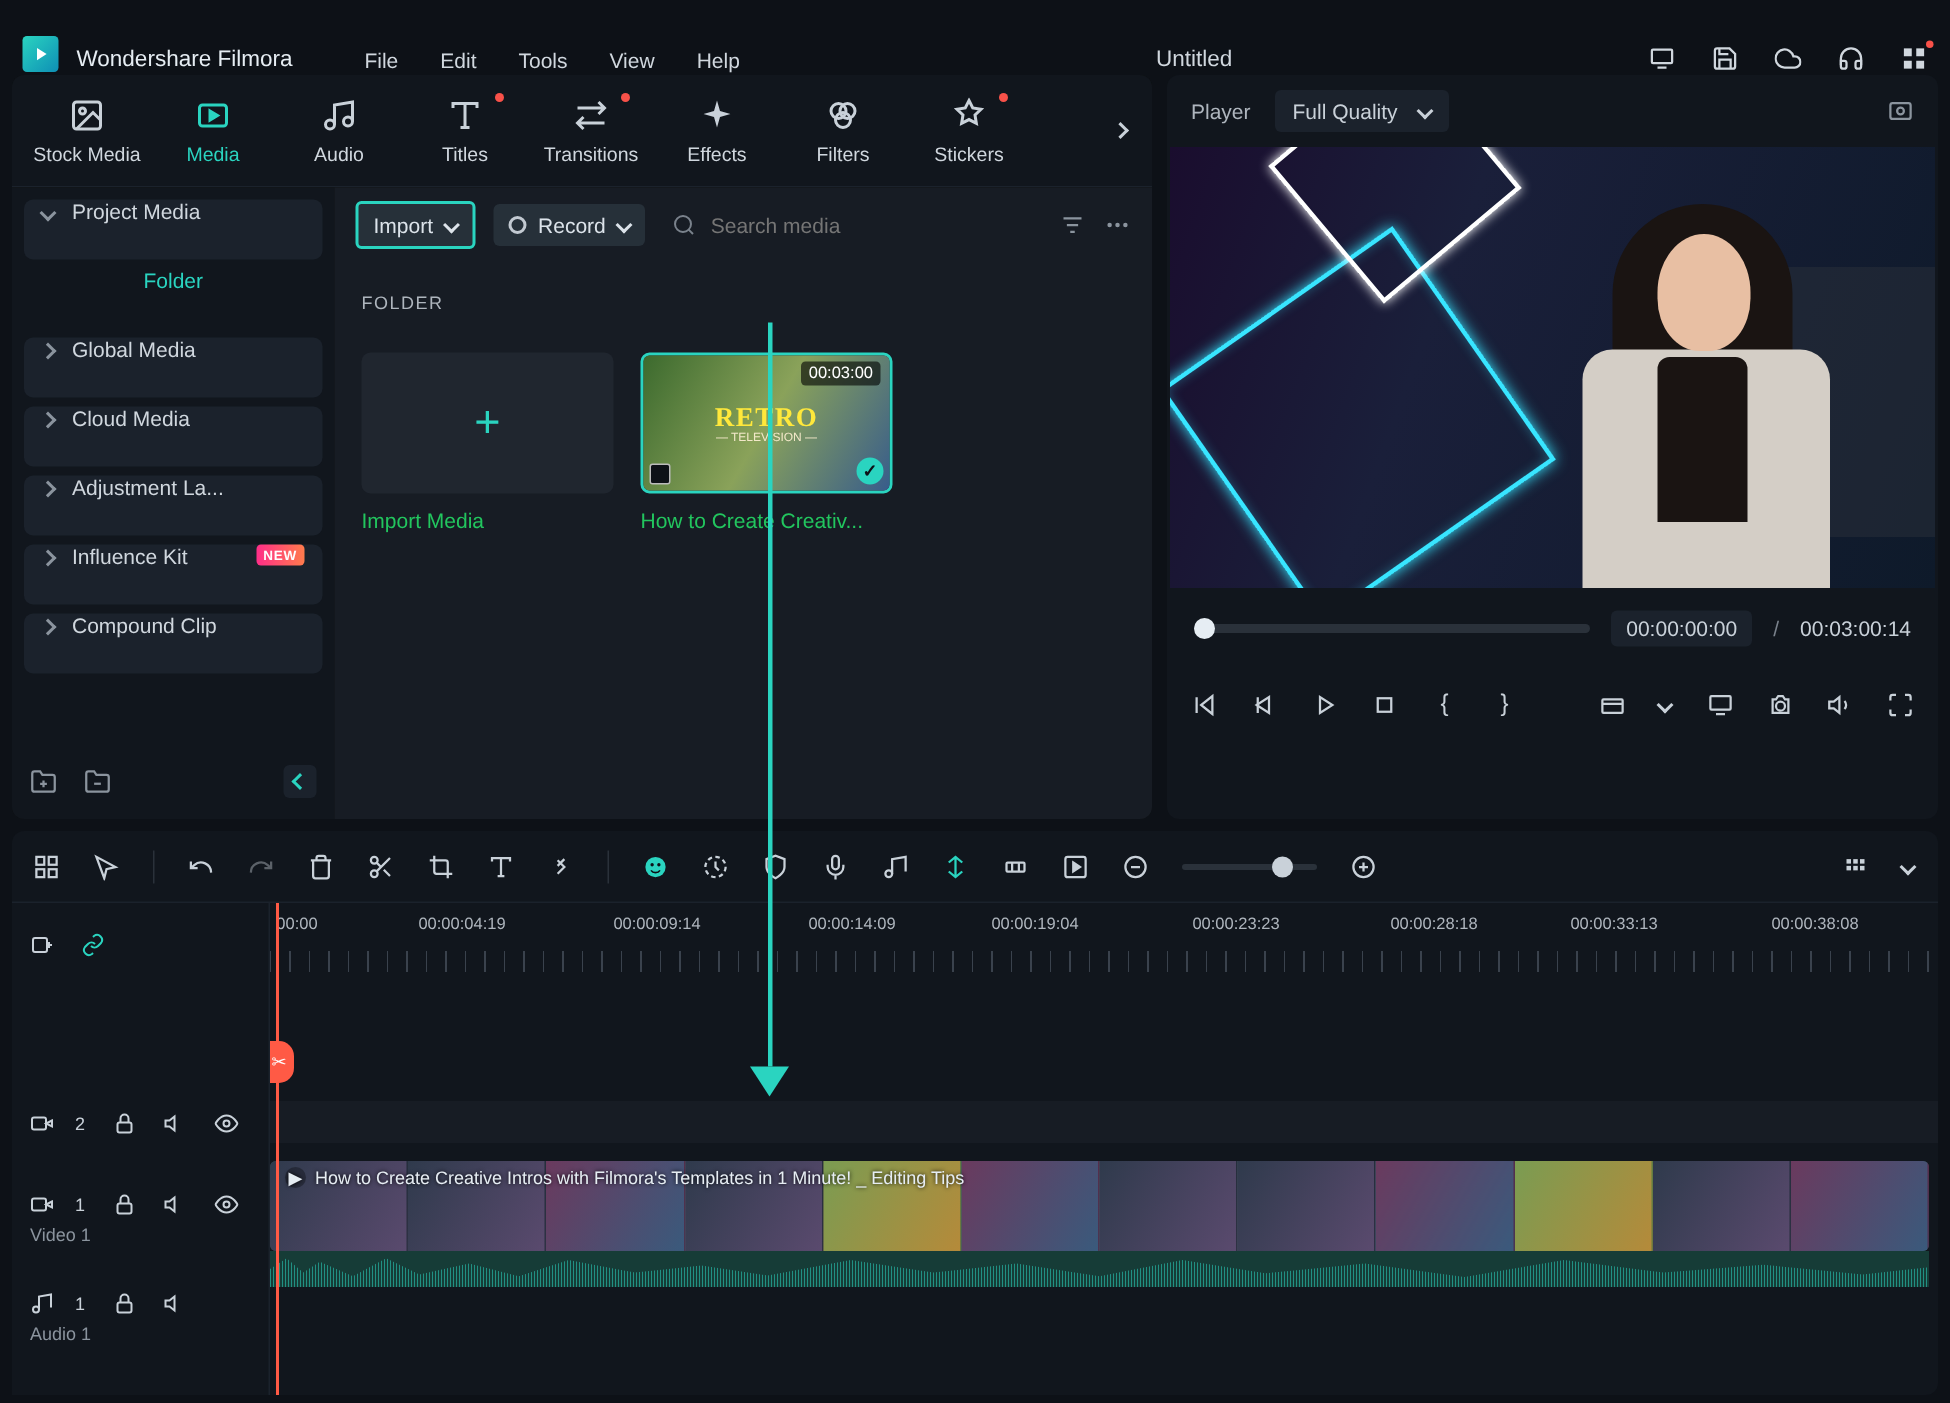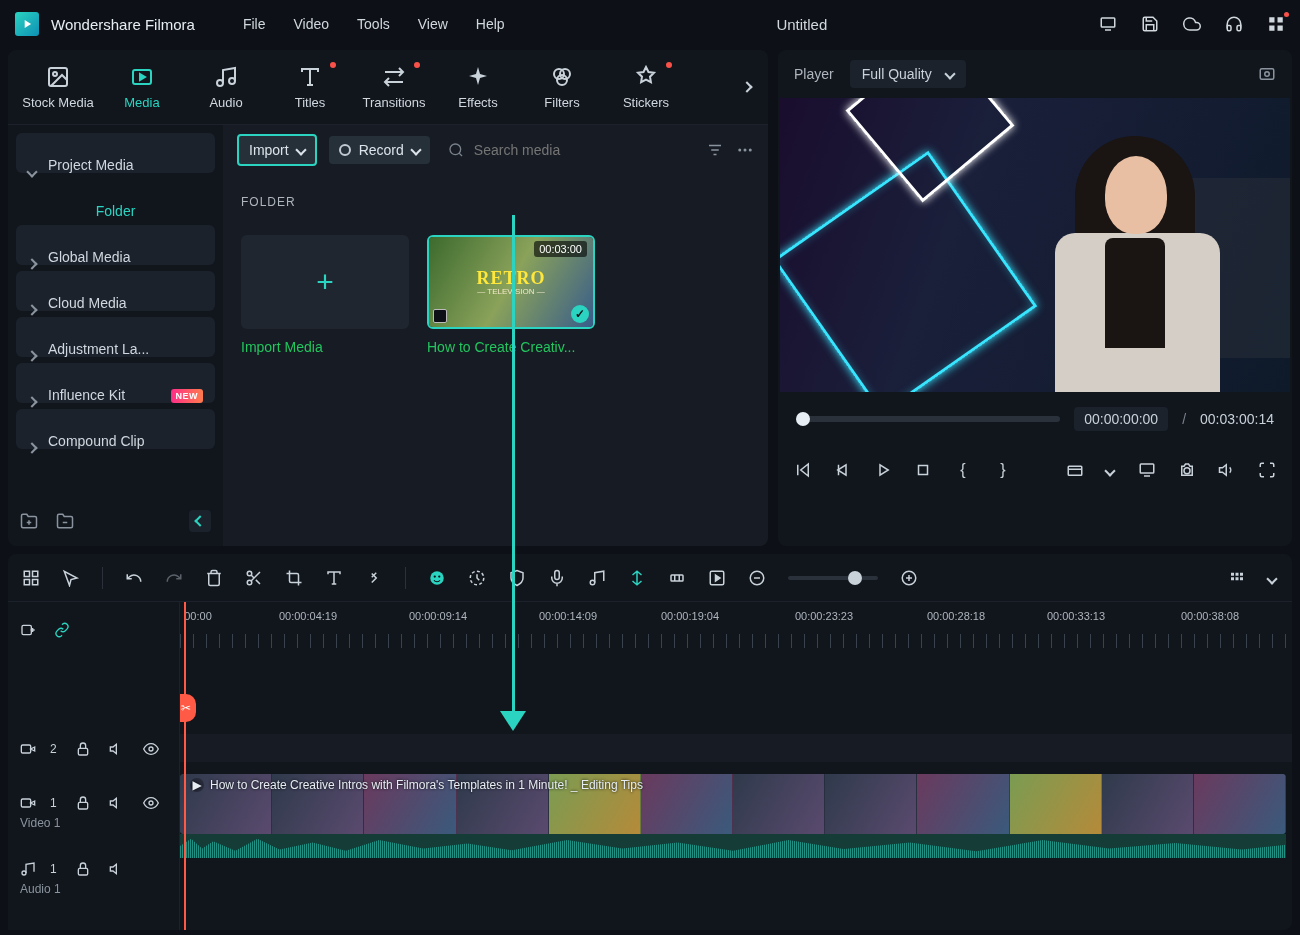--- a/index.html
+++ b/index.html
@@ -1,19 +1,19 @@
 <!DOCTYPE html>
 <html><head>
 <meta charset="utf-8">
 <style>
 * { margin:0; padding:0; box-sizing:border-box; font-family:-apple-system,"Segoe UI",Arial,sans-serif; }
 body { background:#0d1117; color:#c9d1d9; width:1300px; height:935px; overflow:hidden; user-select:none; }
 
 
-.titlebar { height:48px; display:flex; align-items:center; padding:0 15px; background:#0d1117; }
+.titlebar { height:48px; display:flex; align-items:flex-end; padding:0 15px; background:#0d1117; }
 .logo { width:24px; height:24px; background:linear-gradient(135deg,#2ad4c0,#0e8fb5); border-radius:3px; display:flex; align-items:center; justify-content:center; margin-right:12px; }
 .app-name { font-size:15px; color:#e6edf3; font-weight:500; }
 .menus { display:flex; gap:28px; margin-left:48px; }
 .menu-item { font-size:14px; color:#d0d7de; cursor:pointer; }
 .project-title { margin:0 auto; font-size:15px; color:#d0d7de; }
 .tbar-right { display:flex; gap:24px; align-items:center; }
 .tbar-icon { width:18px; height:18px; color:#d0d7de; position:relative; }
 .dot-tr { position:absolute; top:-3px; right:-4px; width:5px; height:5px; background:#f85149; border-radius:50%; }
 
 
@@ -24,21 +24,21 @@
 .tabs { display:flex; align-items:center; height:75px; padding:0 8px; gap:0; background:#11161d; border-radius:8px 8px 0 0; border-bottom:1px solid #1b222c; }
 .tab { display:flex; flex-direction:column; align-items:center; justify-content:center; width:84px; height:70px; cursor:pointer; position:relative; }
 .tab svg { width:24px; height:24px; }
 .tab-label { font-size:13px; margin-top:6px; color:#d0d7de; }
 .tab.active .tab-label, .tab.active svg { color:#2ad4c0; }
 .tab .dot { position:absolute; top:10px; right:16px; width:6px; height:6px; background:#f85149; border-radius:50%; }
 .tabs-next { margin-left:auto; width:26px; height:26px; display:flex; align-items:center; justify-content:center; cursor:pointer; color:#c9d1d9;}
 
 .subrow { display:flex; flex:1; }
 .sidebar { width:215px; background:#11161d; border-radius:0 0 0 8px; padding:8px; display:flex; flex-direction:column; gap:6px; }
-.side-item { height:40px; background:transparent; border-radius:6px; display:flex; align-items:flex-end; padding:0 12px; cursor:pointer; font-size:14px; color:#d0d7de; }
+.side-item { height:40px; background:transparent; border-radius:6px; display:flex; align-items:flex-start; padding:0 12px; cursor:pointer; font-size:14px; color:#d0d7de; }
 .side-item.top { background:#1b222c; font-weight:500; }
 .side-item.folder { color:#2ad4c0; justify-content:center; background:transparent; }
 .side-item.normal { background:#1b222c; }
 .side-chevron { margin-right:10px; width:10px; height:10px; color:#8b949e; }
 .new-badge { margin-left:auto; font-size:9px; font-weight:700; padding:2px 5px; border-radius:3px; background:linear-gradient(90deg,#ff2e88,#ff7b4c); color:#fff; letter-spacing:0.5px;}
 .sidebar-foot { margin-top:auto; display:flex; align-items:center; gap:18px; padding:6px 4px; }
 .sidebar-foot .sp { margin-left:auto; }
 .sfoot-ic { width:18px; height:18px; color:#8b949e; cursor:pointer; }
 .sfoot-collapse { width:22px; height:22px; background:#1b222c; border-radius:4px; display:flex; align-items:center; justify-content:center; color:#2ad4c0; cursor:pointer;}
 
@@ -144,21 +144,21 @@
 
 <div class="titlebar">
   <div class="logo">
     <svg width="14" height="14" viewBox="0 0 24 24" fill="#fff">
         <path d="M8 5v14l11-7z"></path>
       </svg>
   </div>
   <div class="app-name">Wondershare Filmora</div>
   <div class="menus">
     <span class="menu-item">File</span>
-    <span class="menu-item">Video</span>
+    <span class="menu-item">Edit</span>
     <span class="menu-item">Tools</span>
     <span class="menu-item">View</span>
     <span class="menu-item">Help</span>
   </div>
   <div class="project-title">Untitled</div>
   <div class="tbar-right">
     <div class="tbar-icon">
         <svg viewBox="0 0 24 24" fill="none" stroke="currentColor" stroke-width="2">
           <rect x="3" y="4" width="18" height="12" rx="1"></rect>
           <path d="M8 20h8"></path>

